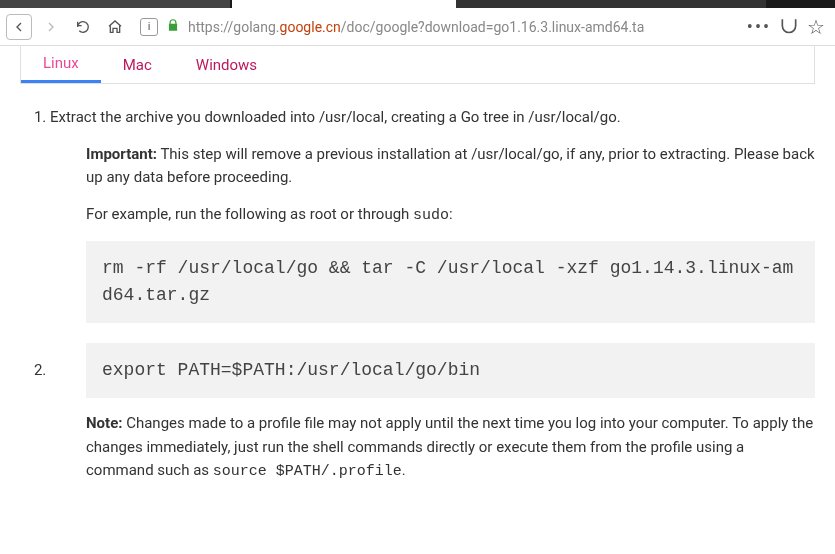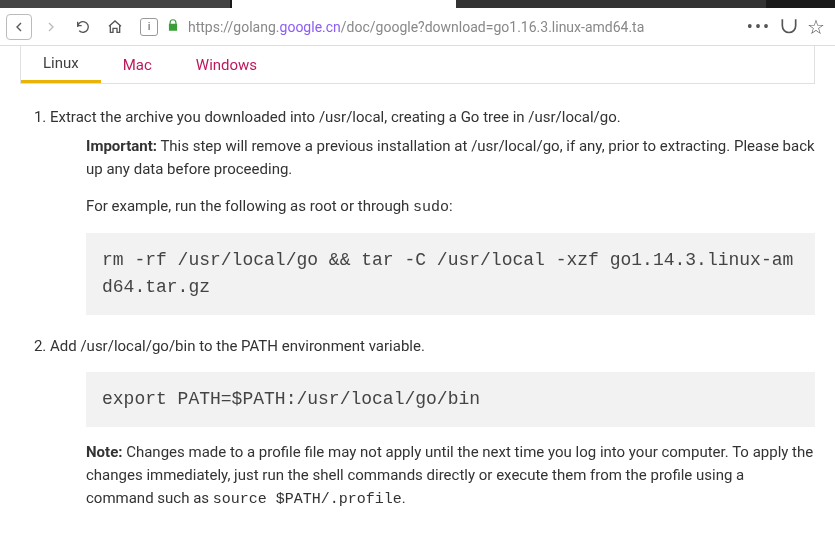--- a/index.html
+++ b/index.html
@@ -48,21 +48,21 @@
     padding: 0 6px;
     gap: 8px;
     color: #777;
     font-size: 14px;
     overflow: hidden;
     white-space: nowrap;
   }
   .urlbar .info { width:18px; height:18px; border:1px solid #999; border-radius:3px; display:flex; align-items:center; justify-content:center; font-size:11px; color:#555; }
   .urlbar .lock svg { width:14px; height:14px; fill:#3a9e3a; }
   .urltext { color:#888; }
-  .urltext .bold { color:#8b5cf6; font-weight:400;text-align:center; }
+  .urltext .bold { color:#c2410c; font-weight:400;text-align:center; }
   .rightctl { display:flex; align-items:center; gap:8px; padding-right:4px; }
   .dots { letter-spacing:2px; font-size:18px; color:#555; }
   .pocket svg { width:20px; height:20px; stroke:#555; fill:none; stroke-width:2; }
   .star { font-size:20px; color:#555; }
 
   .page {
     padding: 0 20px 20px 20px;
   }
   .tabs {
     display: flex;
@@ -75,36 +75,36 @@
   }
   .tab {
     padding: 0 22px;
     display: flex;
     align-items: center;
     color: #be185d;
     font-size: 15px;
     cursor: pointer;
   }
   .tab.active {
-    color: #404040;
-    border-bottom: 3px solid #eab308;
+    color: #ec4899;
+    border-bottom: 3px solid #3b82f6;
     background: #fff;
   }
   ol.steps {
     margin: 0 0 0 30px;
     padding: 0;
     color: #333;
     font-size: 15px;
   }
   ol.steps > li {
     margin-bottom: 20px;
     line-height: 1.5;
   }
   .sub {
-    margin: 6px 0 14px 36px;
+    margin: 14px 0 14px 36px;
     line-height: 1.55;
   }
   pre.code {
     margin: 14px 0 14px 36px;
     padding: 14px 16px;
     background: #f2f2f2;
     font-family: "SFMono-Regular", Consolas, "Liberation Mono", Menlo, monospace;
     font-size: 18px;
     color: #444;
     white-space: pre-wrap;
@@ -182,21 +182,20 @@
       <div class="sub">
         <strong>Important:</strong><span> This step will remove a previous installation at /usr/local/go, if any, prior to extracting. Please back up any data before proceeding.</span>
       </div>
       <div class="sub">
         <span>For example, run the following as root or through </span><code class="inline">sudo</code><span>:</span>
       </div>
       <pre class="code">rm -rf /usr/local/go &amp;&amp; tar -C /usr/local -xzf go1.14.3.linux-amd64.tar.gz</pre>
     </li>
 
     <li>
-      <span>Add /usr/local/go/bin to the PATH environment variable.</span>
       <pre class="code">export PATH=$PATH:/usr/local/go/bin</pre>
       <div class="sub">
         <strong>Note:</strong><span> Changes made to a profile file may not apply until the next time you log into your computer. To apply the changes immediately, just run the shell commands directly or execute them from the profile using a command such as </span><code class="inline">source $PATH/.profile</code><span>.</span>
       </div>
     </li>
 
   </ol>
 
 </div>
 

